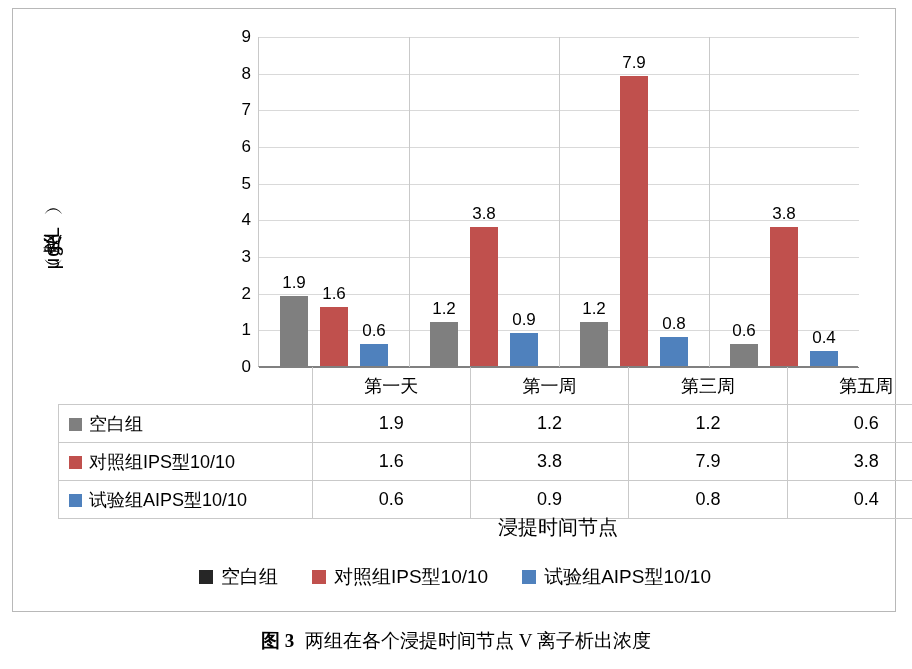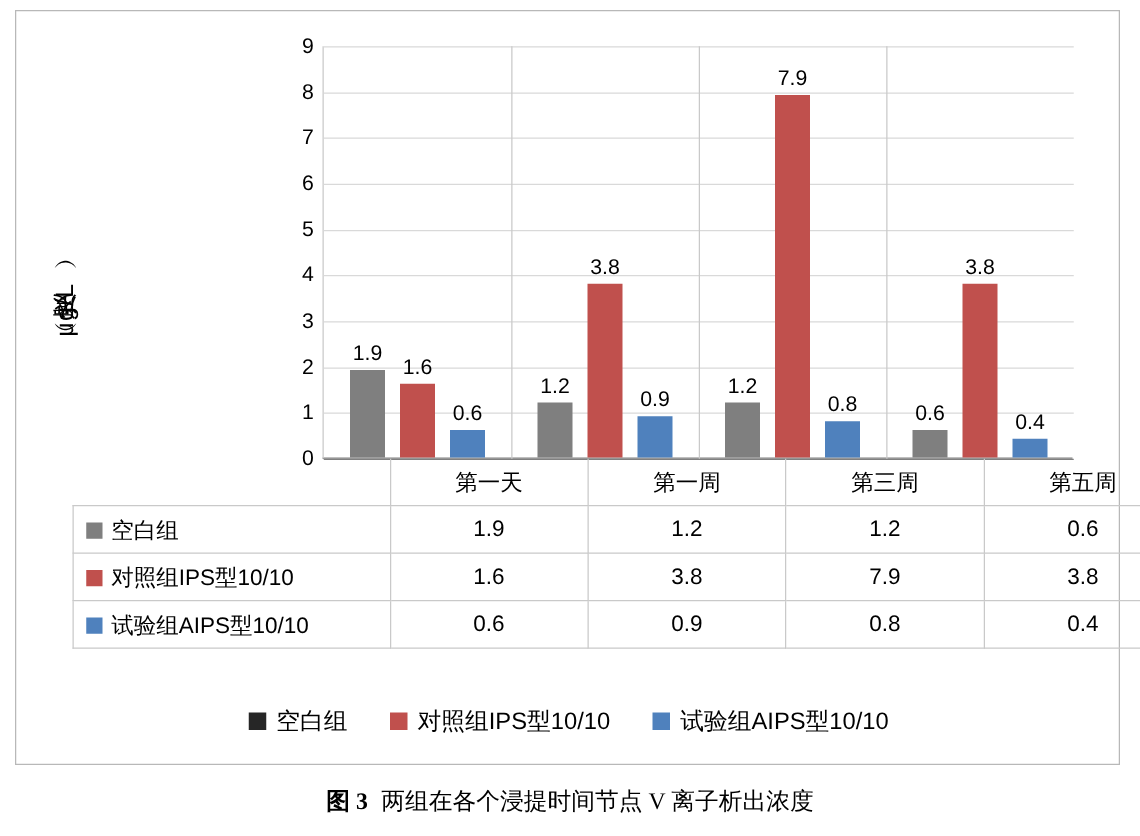--- a/index.html
+++ b/index.html
@@ -309,20 +309,23 @@
           <tr>
             <td class="name-cell" style="width: 245px;"><span class="swatch" style="background: rgb(79, 129, 189);"></span><span>试验组AIPS型10/10</span></td>
             <td>0.6</td>
             <td>0.9</td>
             <td>0.8</td>
             <td>0.4</td>
           </tr>
         </tbody>
     </table>
 
+    <div class="x-axis-title">
+      <span>浸提时间节点</span>
+    </div>
 
     <div class="legend" id="legend">
         <div class="legend-item">
           <span class="legend-swatch" style="background: rgb(38, 38, 38);"></span>
           <span>空白组</span>
         </div>
         <div class="legend-item">
           <span class="legend-swatch" style="background: rgb(192, 80, 77);"></span>
           <span>对照组IPS型10/10</span>
         </div>

